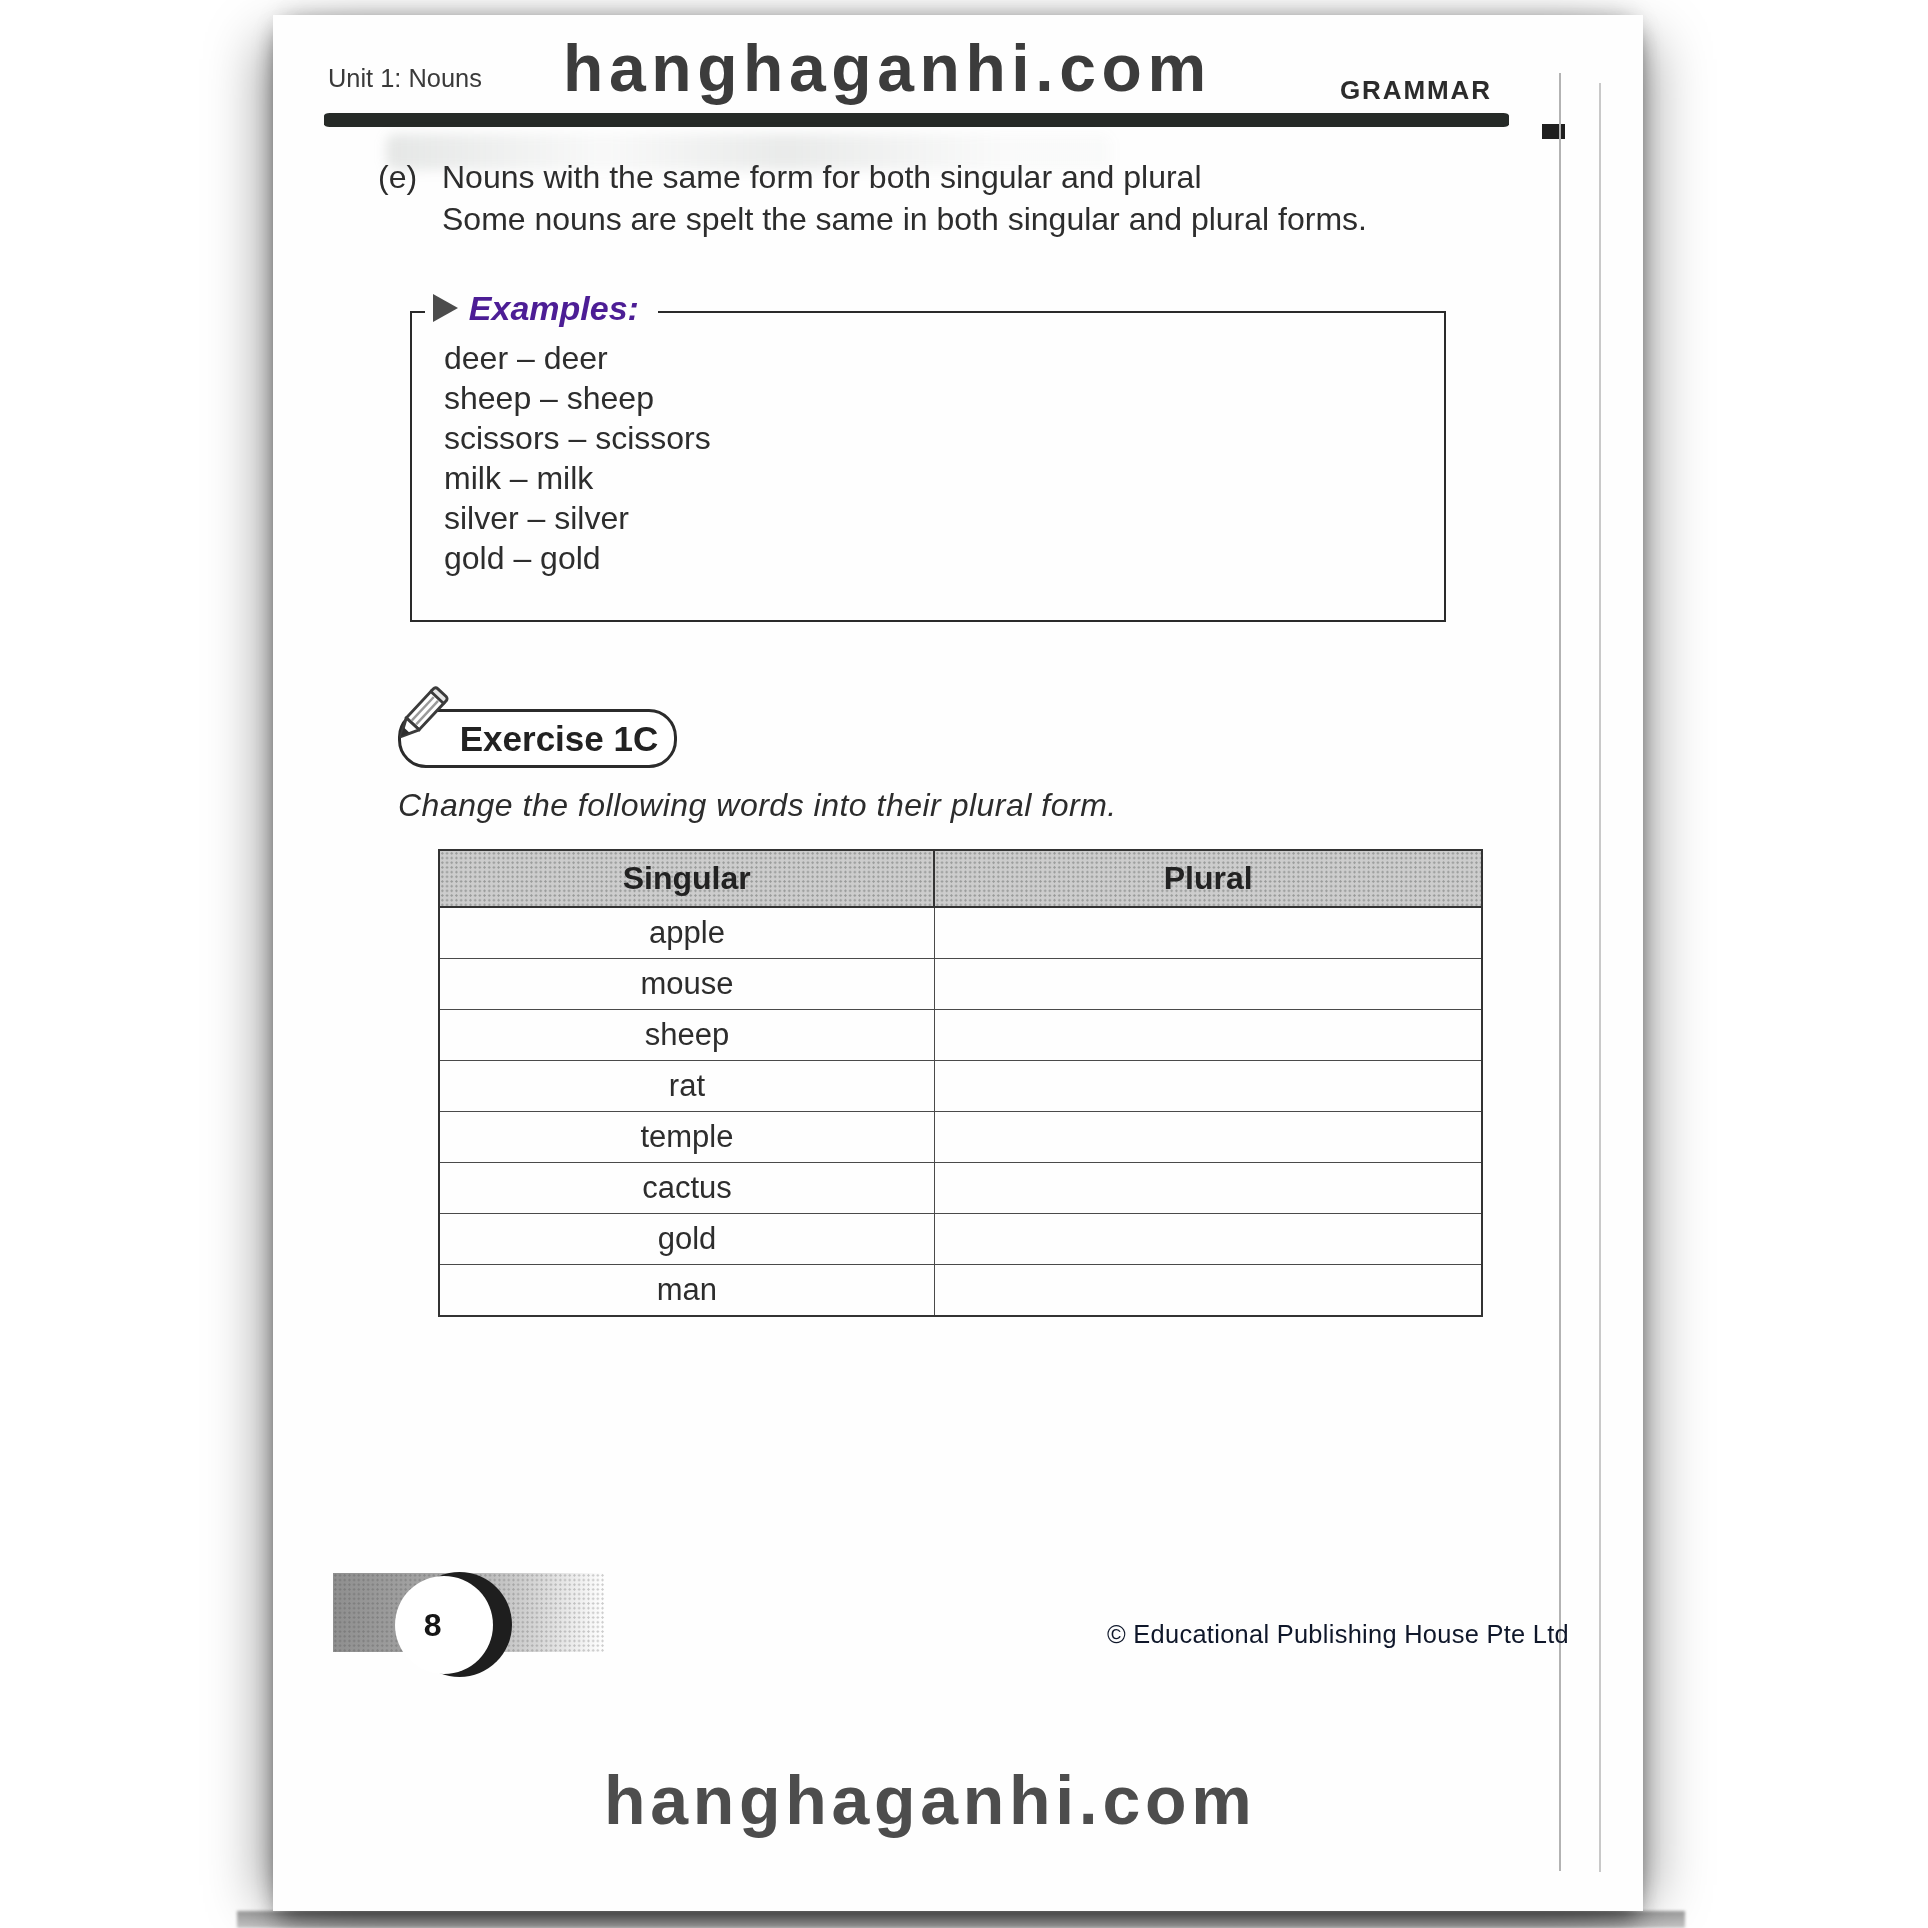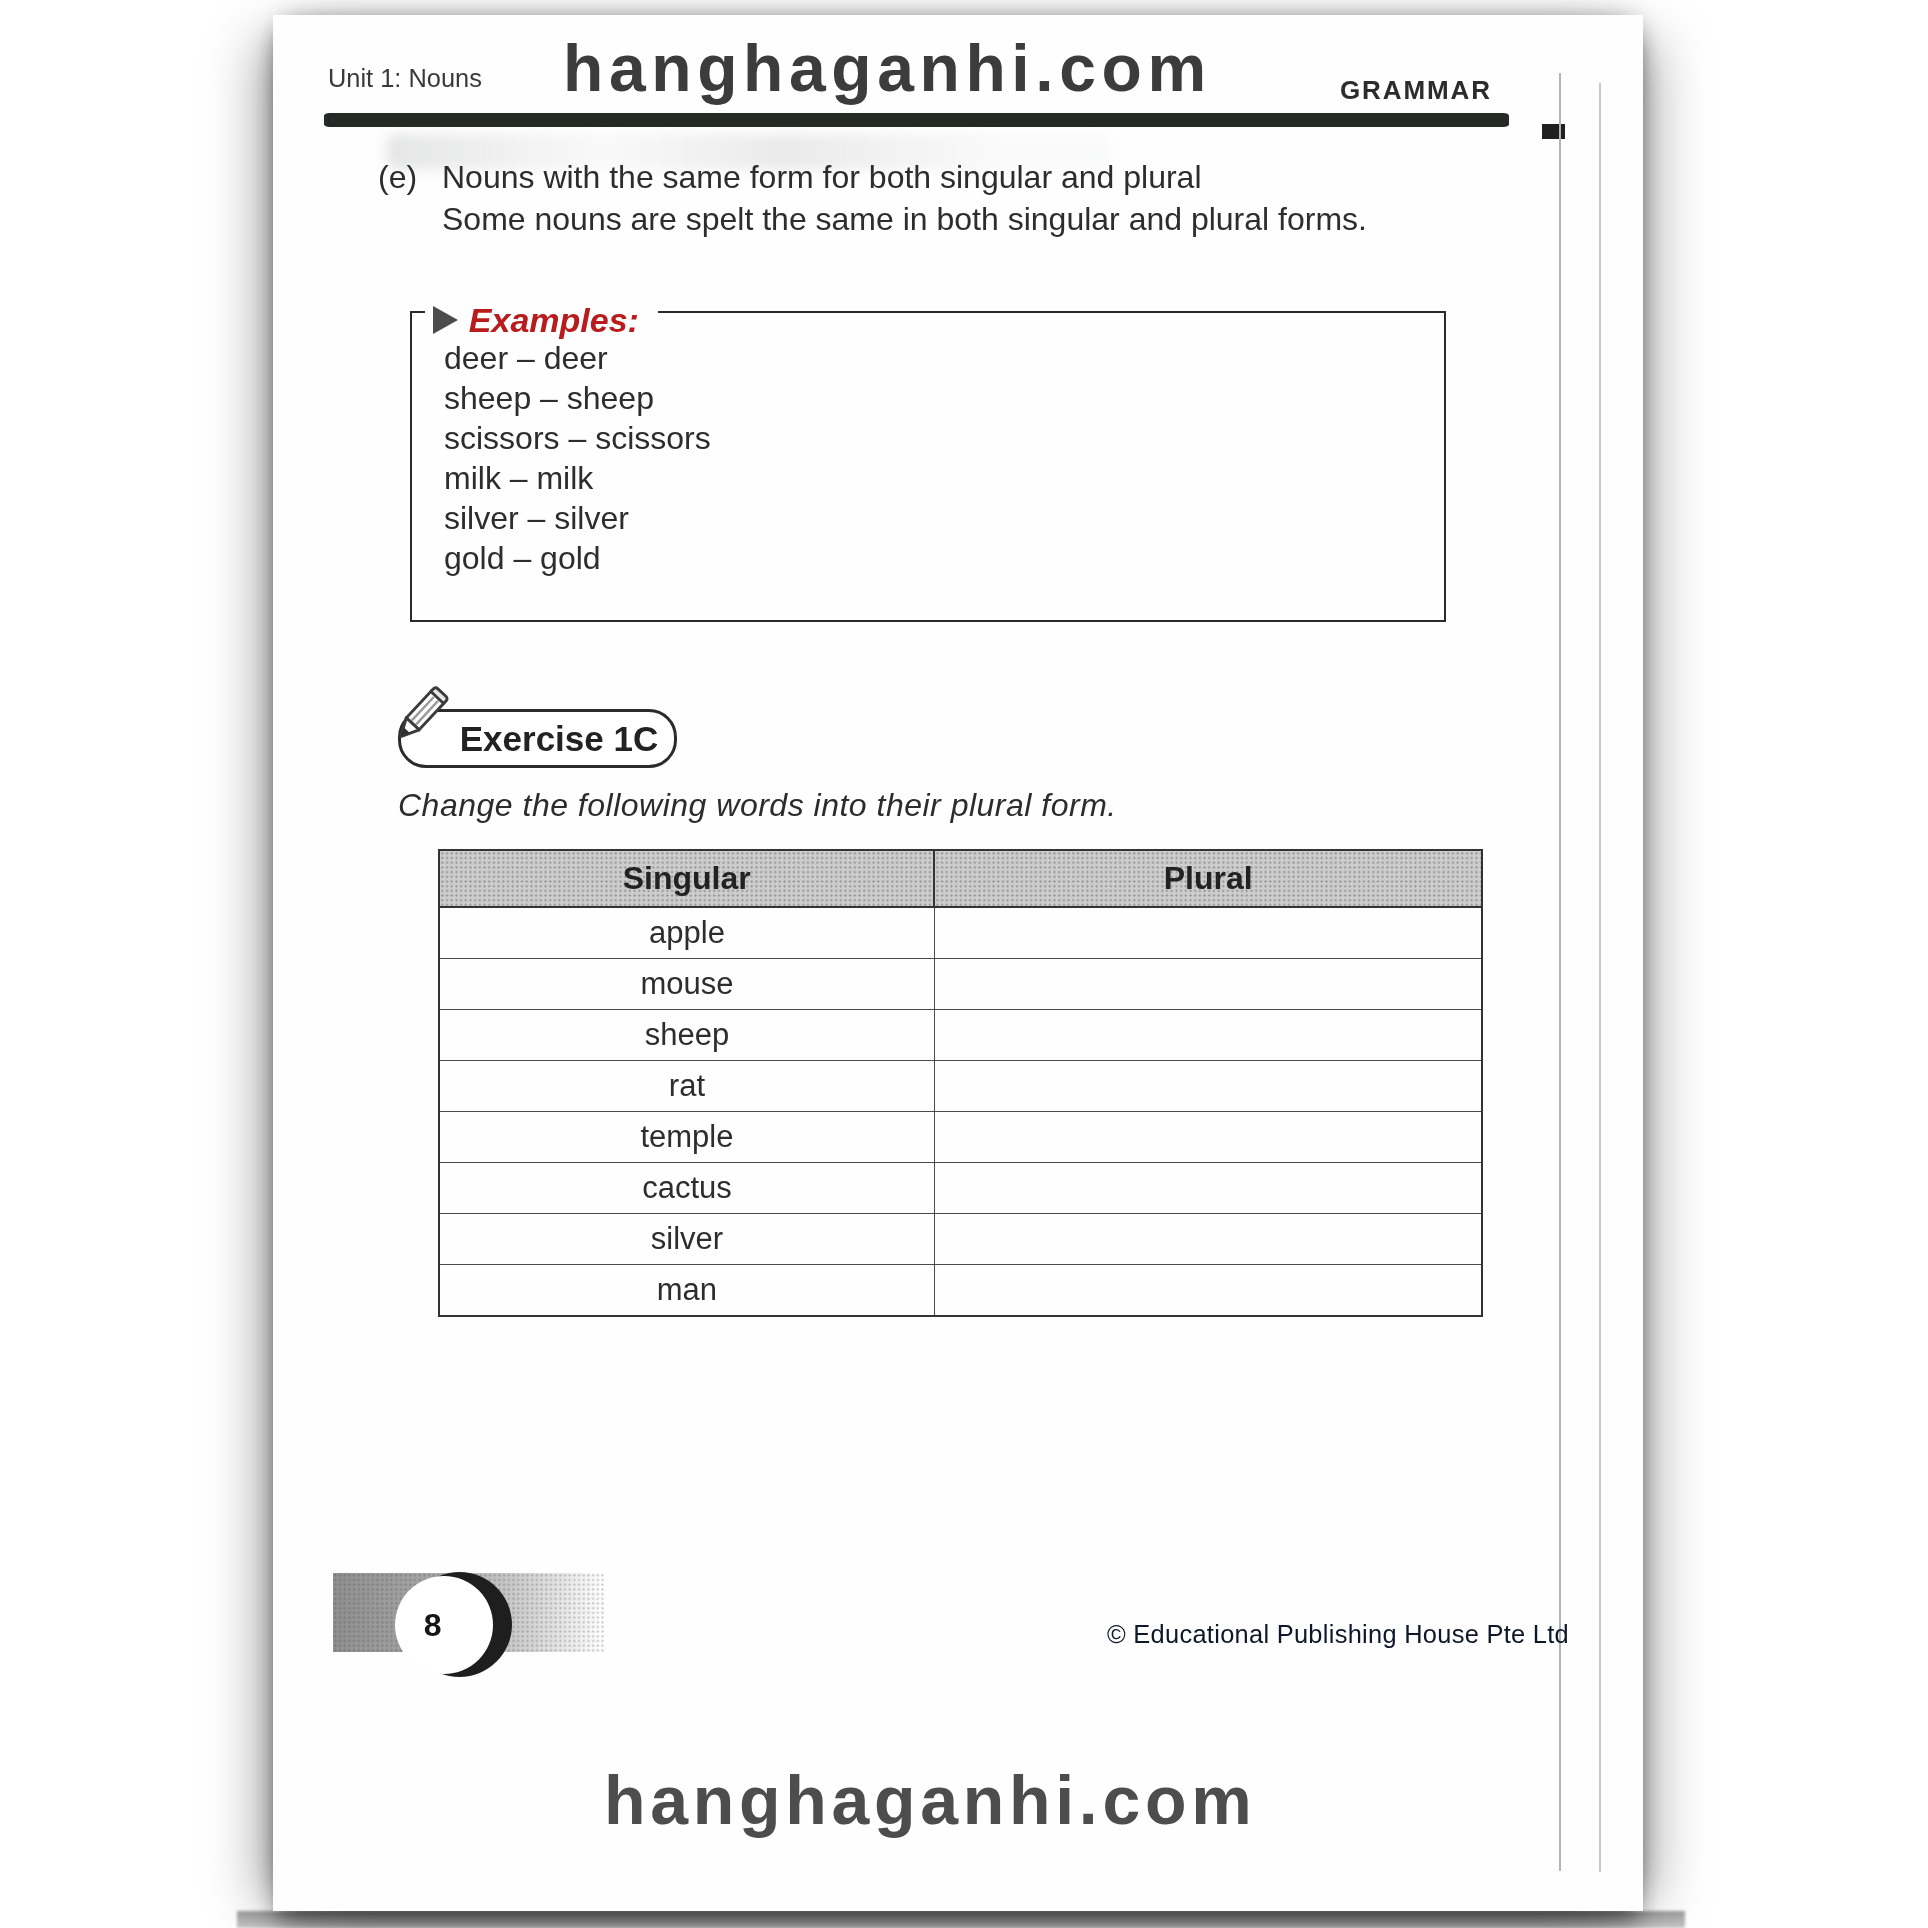--- a/index.html
+++ b/index.html
@@ -28,21 +28,21 @@
         filter:blur(5.6px);}
 
   
   .section-row{left:105px;top:141px;display:flex;gap:15px;font-size:32px;line-height:42px;color:#2d2d2d;}
   .section-marker{width:49px;}
 
   
   .examples-box{left:137px;top:296px;width:1032px;height:307px;border:2.8px solid #2a2a2a;background:#fefefe;}
   .examples-label{position:absolute;top:-24.5px;left:13px;background:#fefefe;
         padding:0 19px 3.8px 7.5px;display:flex;align-items:center;gap:11.3px;
-        font-size:34px;font-weight:bold;font-style:italic;color:#b91c1c;margin-top:12px;}
+        font-size:34px;font-weight:bold;font-style:italic;color:#4c1d95;}
   .arrow-icon{width:0;height:0;border-left:25.4px solid #4c4c4c;
         border-top:14px solid transparent;border-bottom:14px solid transparent;}
   .examples-list{position:absolute;left:32px;top:24.5px;font-size:32px;line-height:40px;color:#2d2d2d;}
 
   
   .exercise-badge{left:125px;top:694px;width:230px;height:53px;border:3.8px solid #2b2b2b;border-radius:28px;
         background:#fff;display:flex;align-items:center;justify-content:center;padding-left:43px;
         font-size:35px;font-weight:bold;color:#222;}
   .pencil-wrap{position:absolute;left:-15px;top:-30px;width:68px;height:68px;}
   .instruction{left:125px;top:772px;font-size:32px;font-weight:normal;font-style:italic;
@@ -160,21 +160,21 @@
           </tr>
         <tr>
             <td>temple</td>
             <td></td>
           </tr>
         <tr>
             <td>cactus</td>
             <td></td>
           </tr>
         <tr>
-            <td>silver</td>
+            <td>gold</td>
             <td></td>
           </tr>
         <tr>
             <td>man</td>
             <td></td>
           </tr>
       </tbody>
     </table>
 
     <div class="abs pg-bar"></div>

